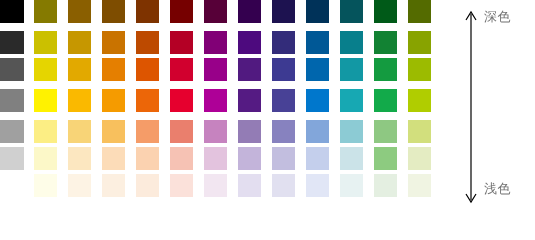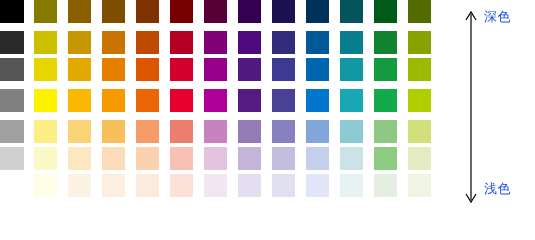--- a/index.html
+++ b/index.html
@@ -57,21 +57,21 @@
     position: absolute;
     left: 5px;
     top: 8px;
     width: 22px;
     height: 198px;
   }
   .axis-label {
     position: absolute;
     left: 29px;
     font-size: 13px;
-    color: #1d4ed8;
+    color: #737373;
     line-height: 1;
     letter-spacing: 0.5px;
     white-space: nowrap;
   }
   #axis-label-dark {
     top: 10px;
   }
   #axis-label-light {
     top: 182px;
   }

